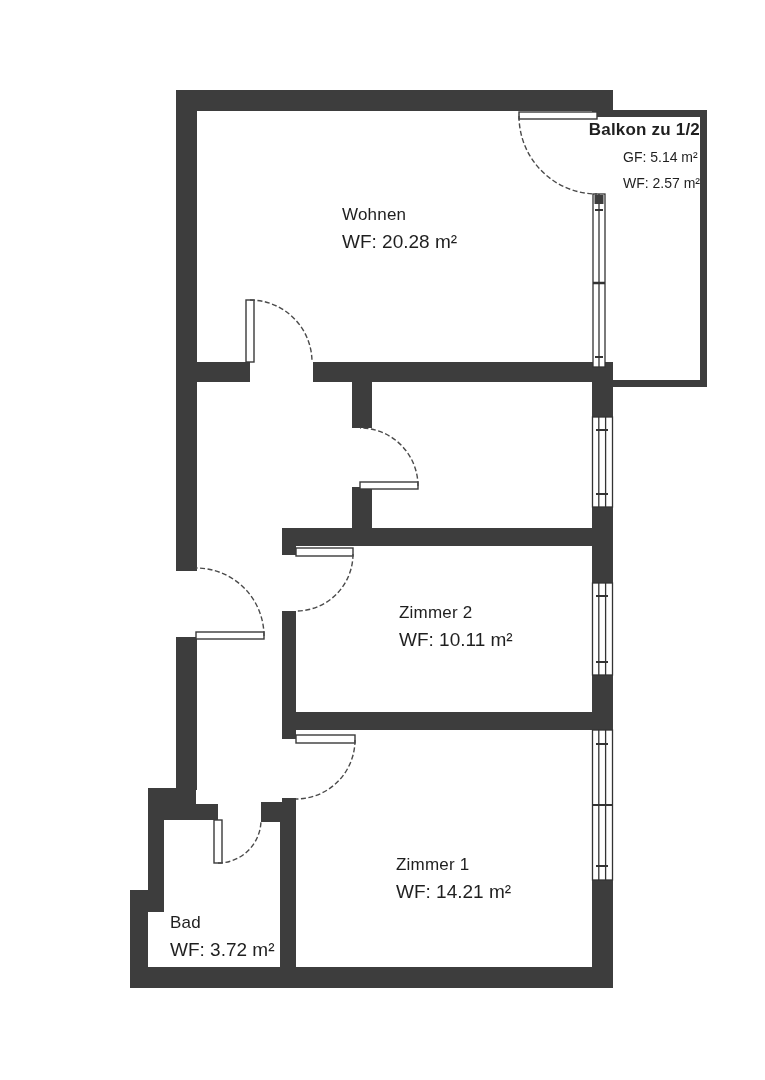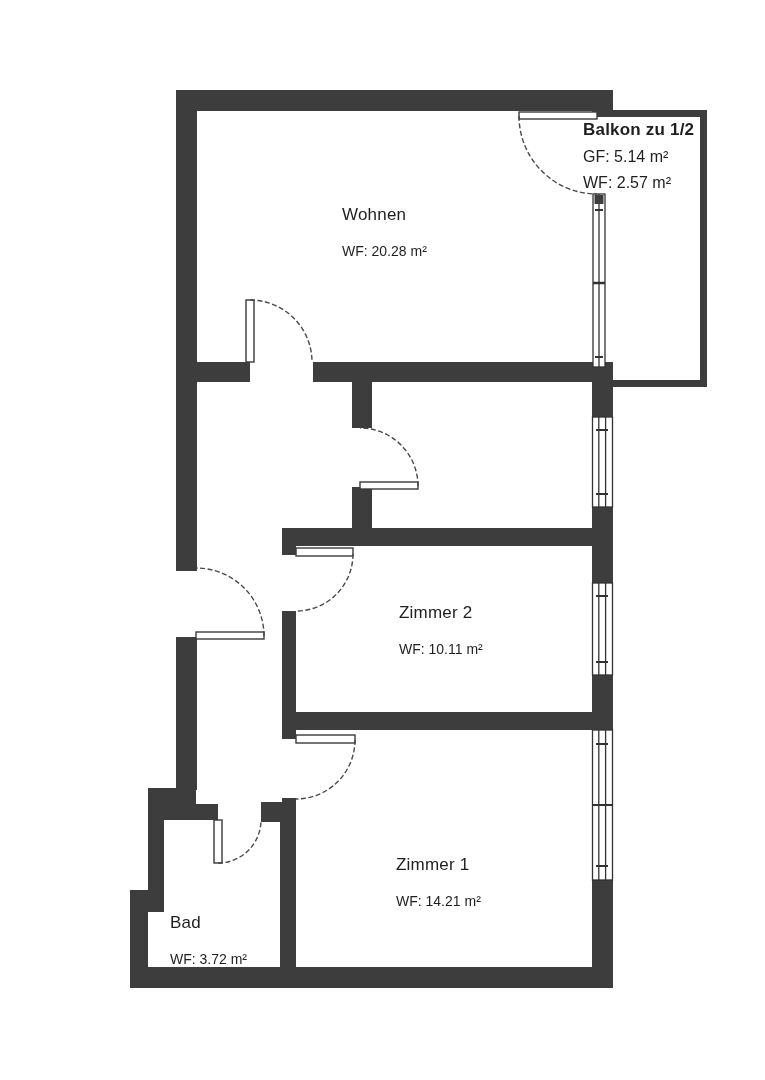--- a/index.html
+++ b/index.html
@@ -10,22 +10,22 @@
     font-family:"Liberation Sans", sans-serif;
     overflow:hidden;
   }
   #plan-svg{position:absolute;left:0;top:0;}
   .room-label{
     position:absolute;
     color:var(--text,#1f1f1f);
     white-space:nowrap;
   }
   .rname{font-weight:400;font-size:17px;line-height:20px;letter-spacing:.2px;}
-  .rarea{font-size:14px;line-height:19px;margin-top:17px;}
-  .balkon .rline{font-size:16px;line-height:26.5px;}
+  .rarea{font-size:19px;line-height:19px;margin-top:7px;}
+  .balkon .rline{font-size:14px;line-height:26.5px;margin-left:40px;}
   .balkon .rname-line{font-weight:700;font-size:17px;line-height:26.5px;letter-spacing:.2px;text-align:right;}
 </style>
 </head>
 <body>
 
 <div id="stage">
 
   <svg id="plan-svg" width="765" height="1080" viewBox="0 0 765 1080">
 
     <g fill="var(--wall)">

